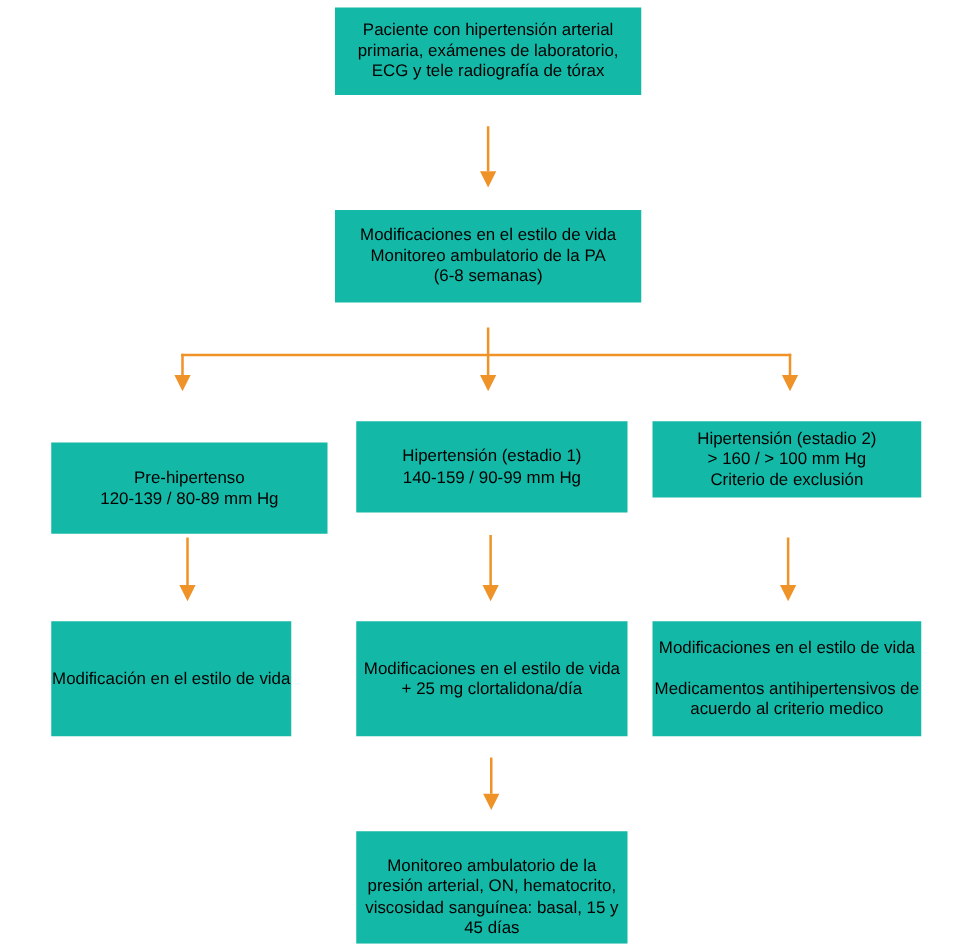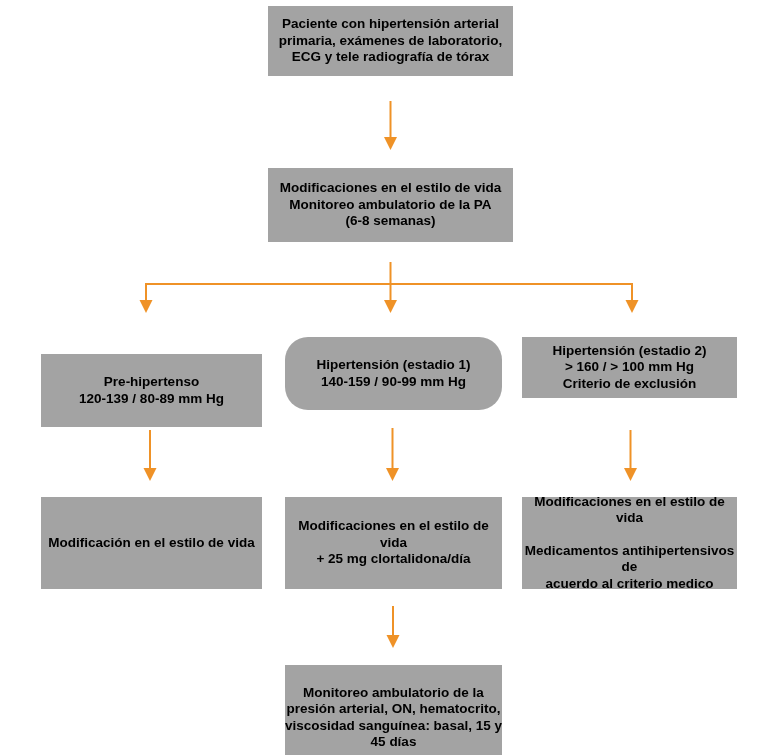--- a/index.html
+++ b/index.html
@@ -10,37 +10,36 @@
   .canvas {
     position: relative;
     width: 767px;
     height: 755px;
     background: #ffffff;
     font-family: "Liberation Sans", sans-serif;
     overflow: hidden;
   }
   .node {
     position: absolute;
-    background: #a3a3a3;
+    background: #14b8a6;
     color: #000000;
     display: flex;
     align-items: center;
     justify-content: center;
     text-align: center;
     white-space: pre-line;
     font-size: 13.5px;
     line-height: 1.22;
-    font-weight: bold;
   }
   .pos-start      { left: 268px; top: 6px;   width: 245px; height: 70px; }
   .pos-lifestyle  { left: 268px; top: 168px; width: 245px; height: 74px; }
   .pos-pre        { left: 41px;  top: 354px; width: 221px; height: 73px; }
-  .pos-stage1     { left: 285px; top: 337px; width: 217px; height: 73px; border-radius: 23px; }
+  .pos-stage1     { left: 285px; top: 337px; width: 217px; height: 73px; }
   .pos-stage2     { left: 522px; top: 337px; width: 215px; height: 61px; }
-  .pos-mod1       { left: 41px;  top: 497px; width: 221px; height: 92px; }
+  .pos-mod1       { left: 41px;  top: 497px; width: 192px; height: 92px; }
   .pos-mod2       { left: 285px; top: 497px; width: 217px; height: 92px; }
   .pos-mod3       { left: 522px; top: 497px; width: 215px; height: 92px; }
   .pos-monitor    { left: 285px; top: 665px; width: 217px; height: 105px; }
   .arrow-layer {
     position: absolute;
     left: 0; top: 0;
     width: 767px;
     height: 755px;
     pointer-events: none;
   }

